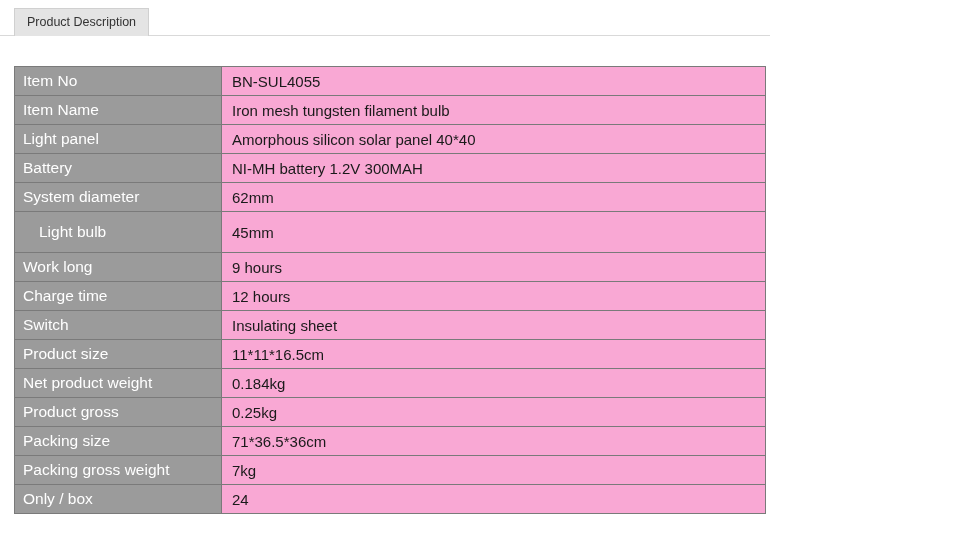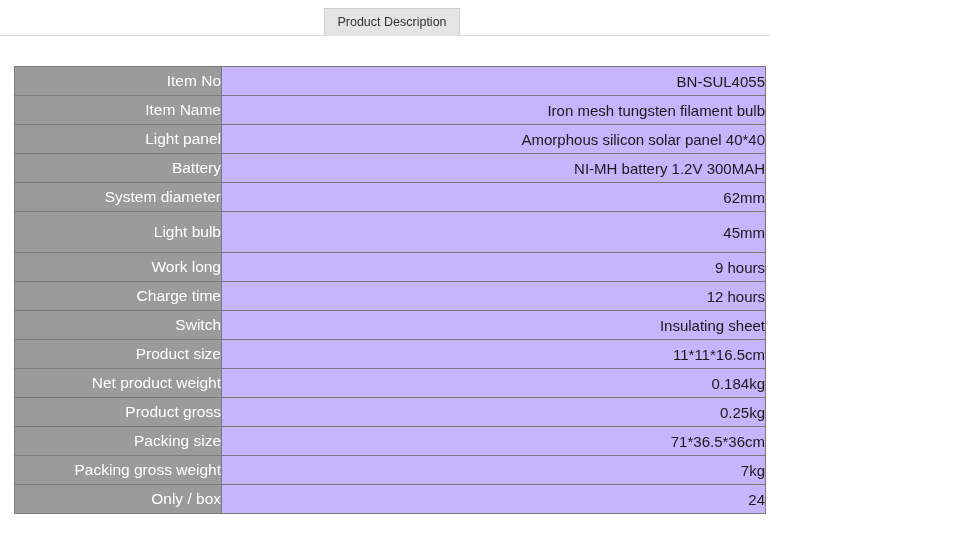--- a/index.html
+++ b/index.html
@@ -15,21 +15,20 @@
   }
 
   
   .tab-strip {
     position: relative;
     height: 36px;
     width: 770px;
     box-sizing: border-box;
     border-bottom: 1px solid #d9d9d9;
     padding-left: 14px;
-    text-align: center;
   }
   .tab {
     display: inline-block;
     margin-top: 6px;
     padding: 6px 12px 7px 12px;
     background: #e4e4e4;
     border: 1px solid #d0d0d0;
     border-bottom: none;
     font-size: 12.5px;
     color: #333333;
@@ -39,39 +38,38 @@
   }
 
   
   .table-wrap {
     padding: 30px 0 0 14px;
   }
   table.spec {
     border-collapse: collapse;
     width: 752px;
     table-layout: fixed;
-    text-align: right;
   }
   table.spec td {
     border: 1px solid #7a7a7a;
     font-size: 15px;
     vertical-align: middle;
     padding: 0 0 0 8px;
     height: 28px;
   }
   table.spec td.label {
     width: 198px;
     background: #9b9b9b;
     color: #ffffff;
     font-size: 15.5px;
   }
   table.spec td.value {
-    background: #c4b5fd;
+    background: #f9a8d4;
     color: #1a1a1a;
-    padding-left: 22px;
+    padding-left: 10px;
   }
   tr.tall td {
     height: 40px;
     padding-left: 24px;
   }
 </style>
 </head>
 <body>
 
 <div class="tab-strip">

